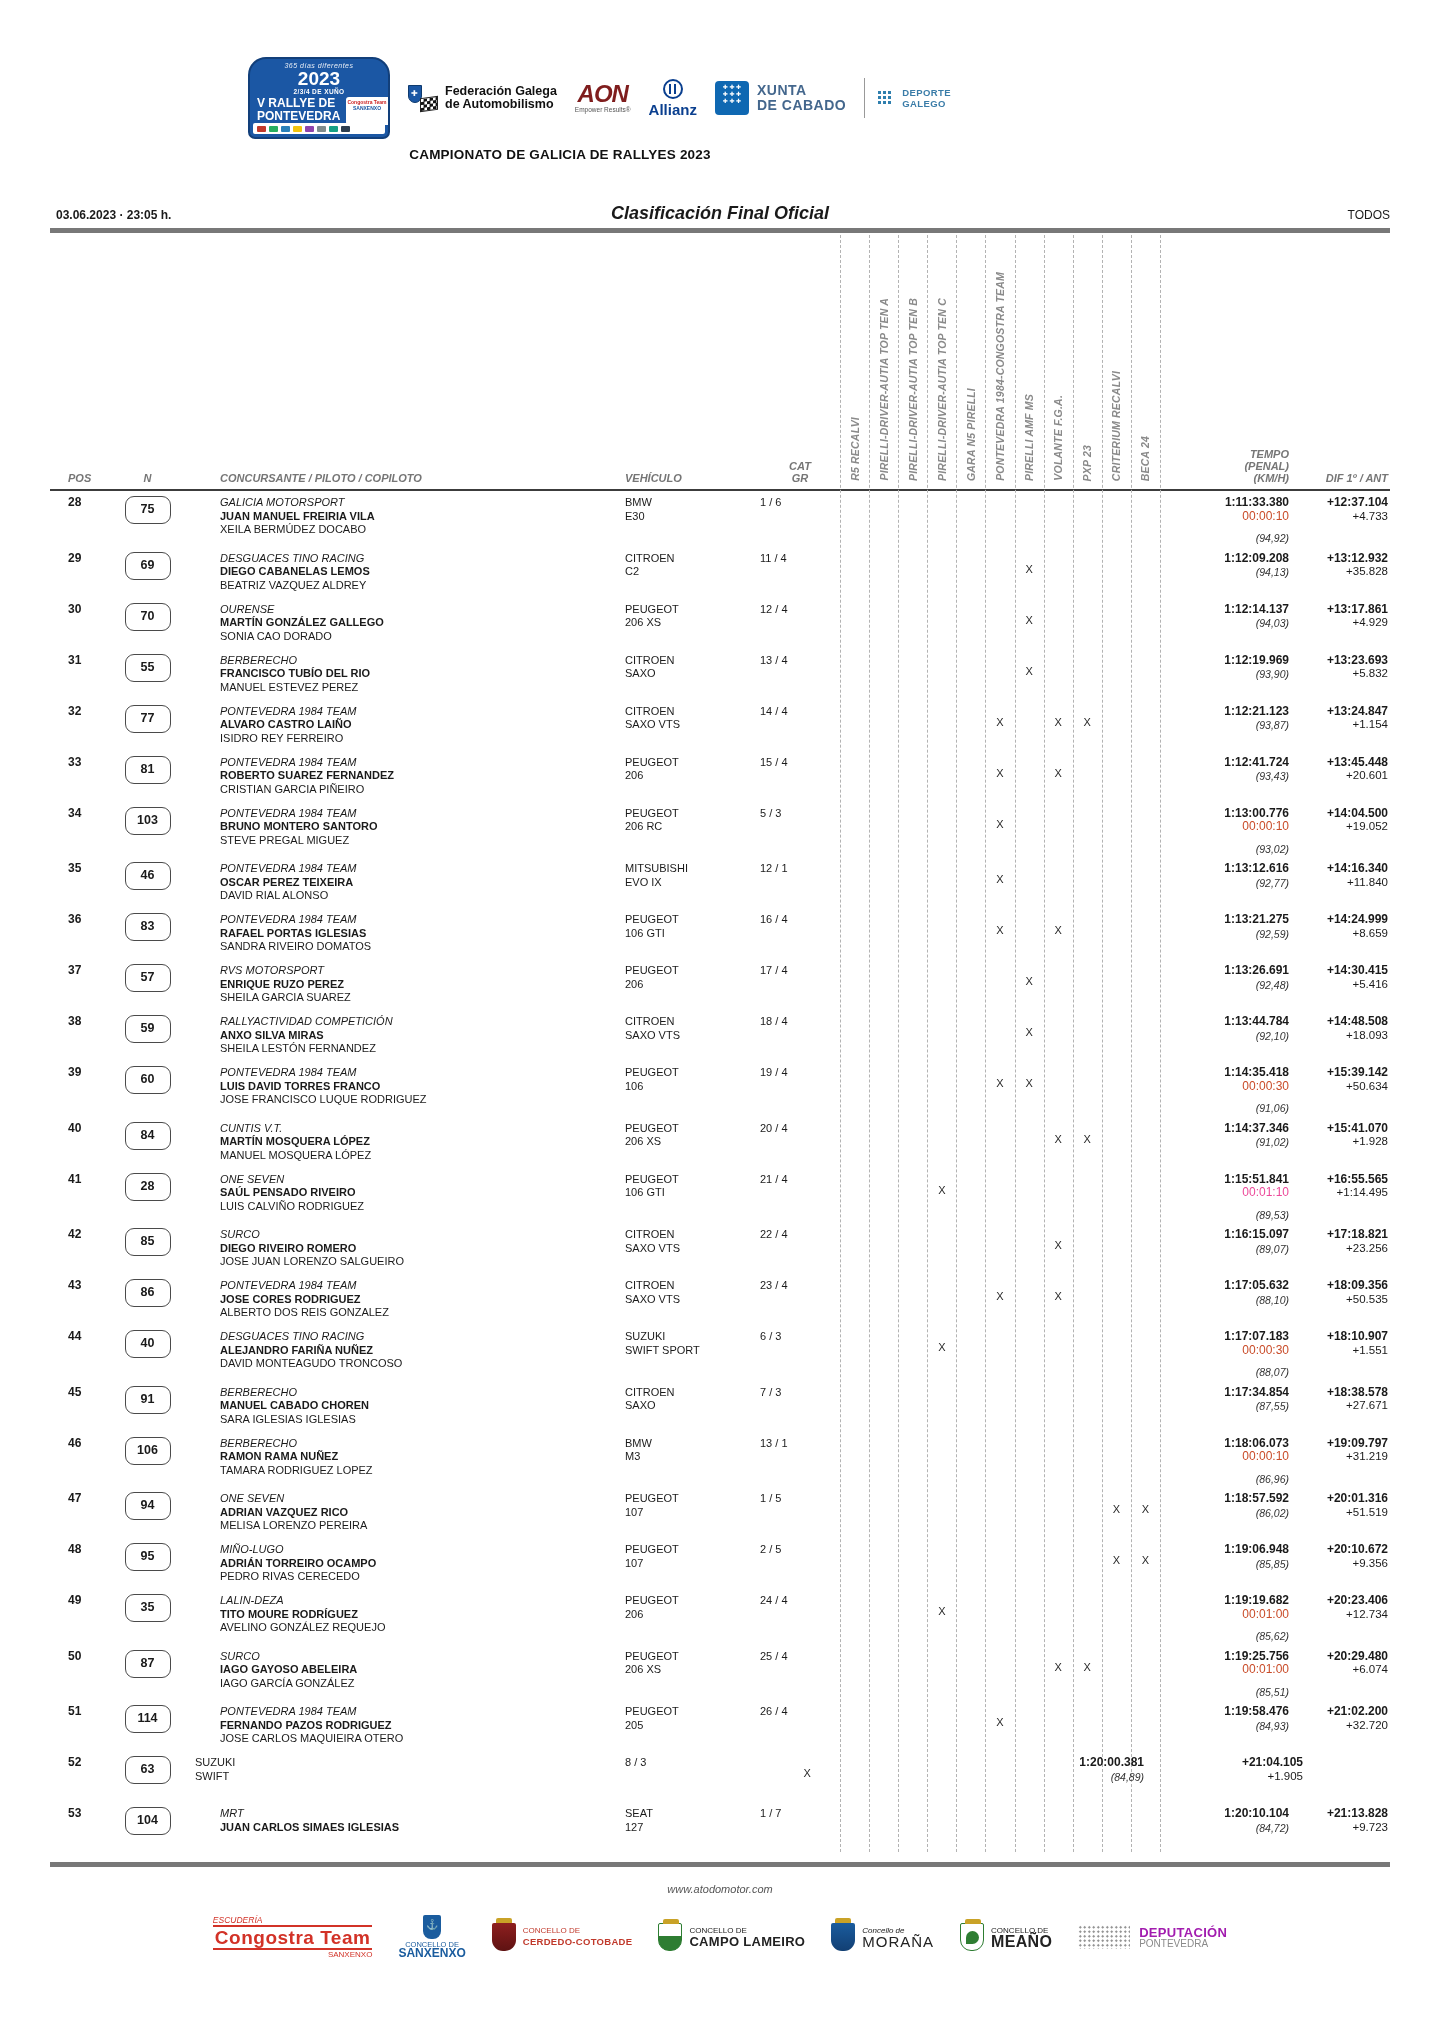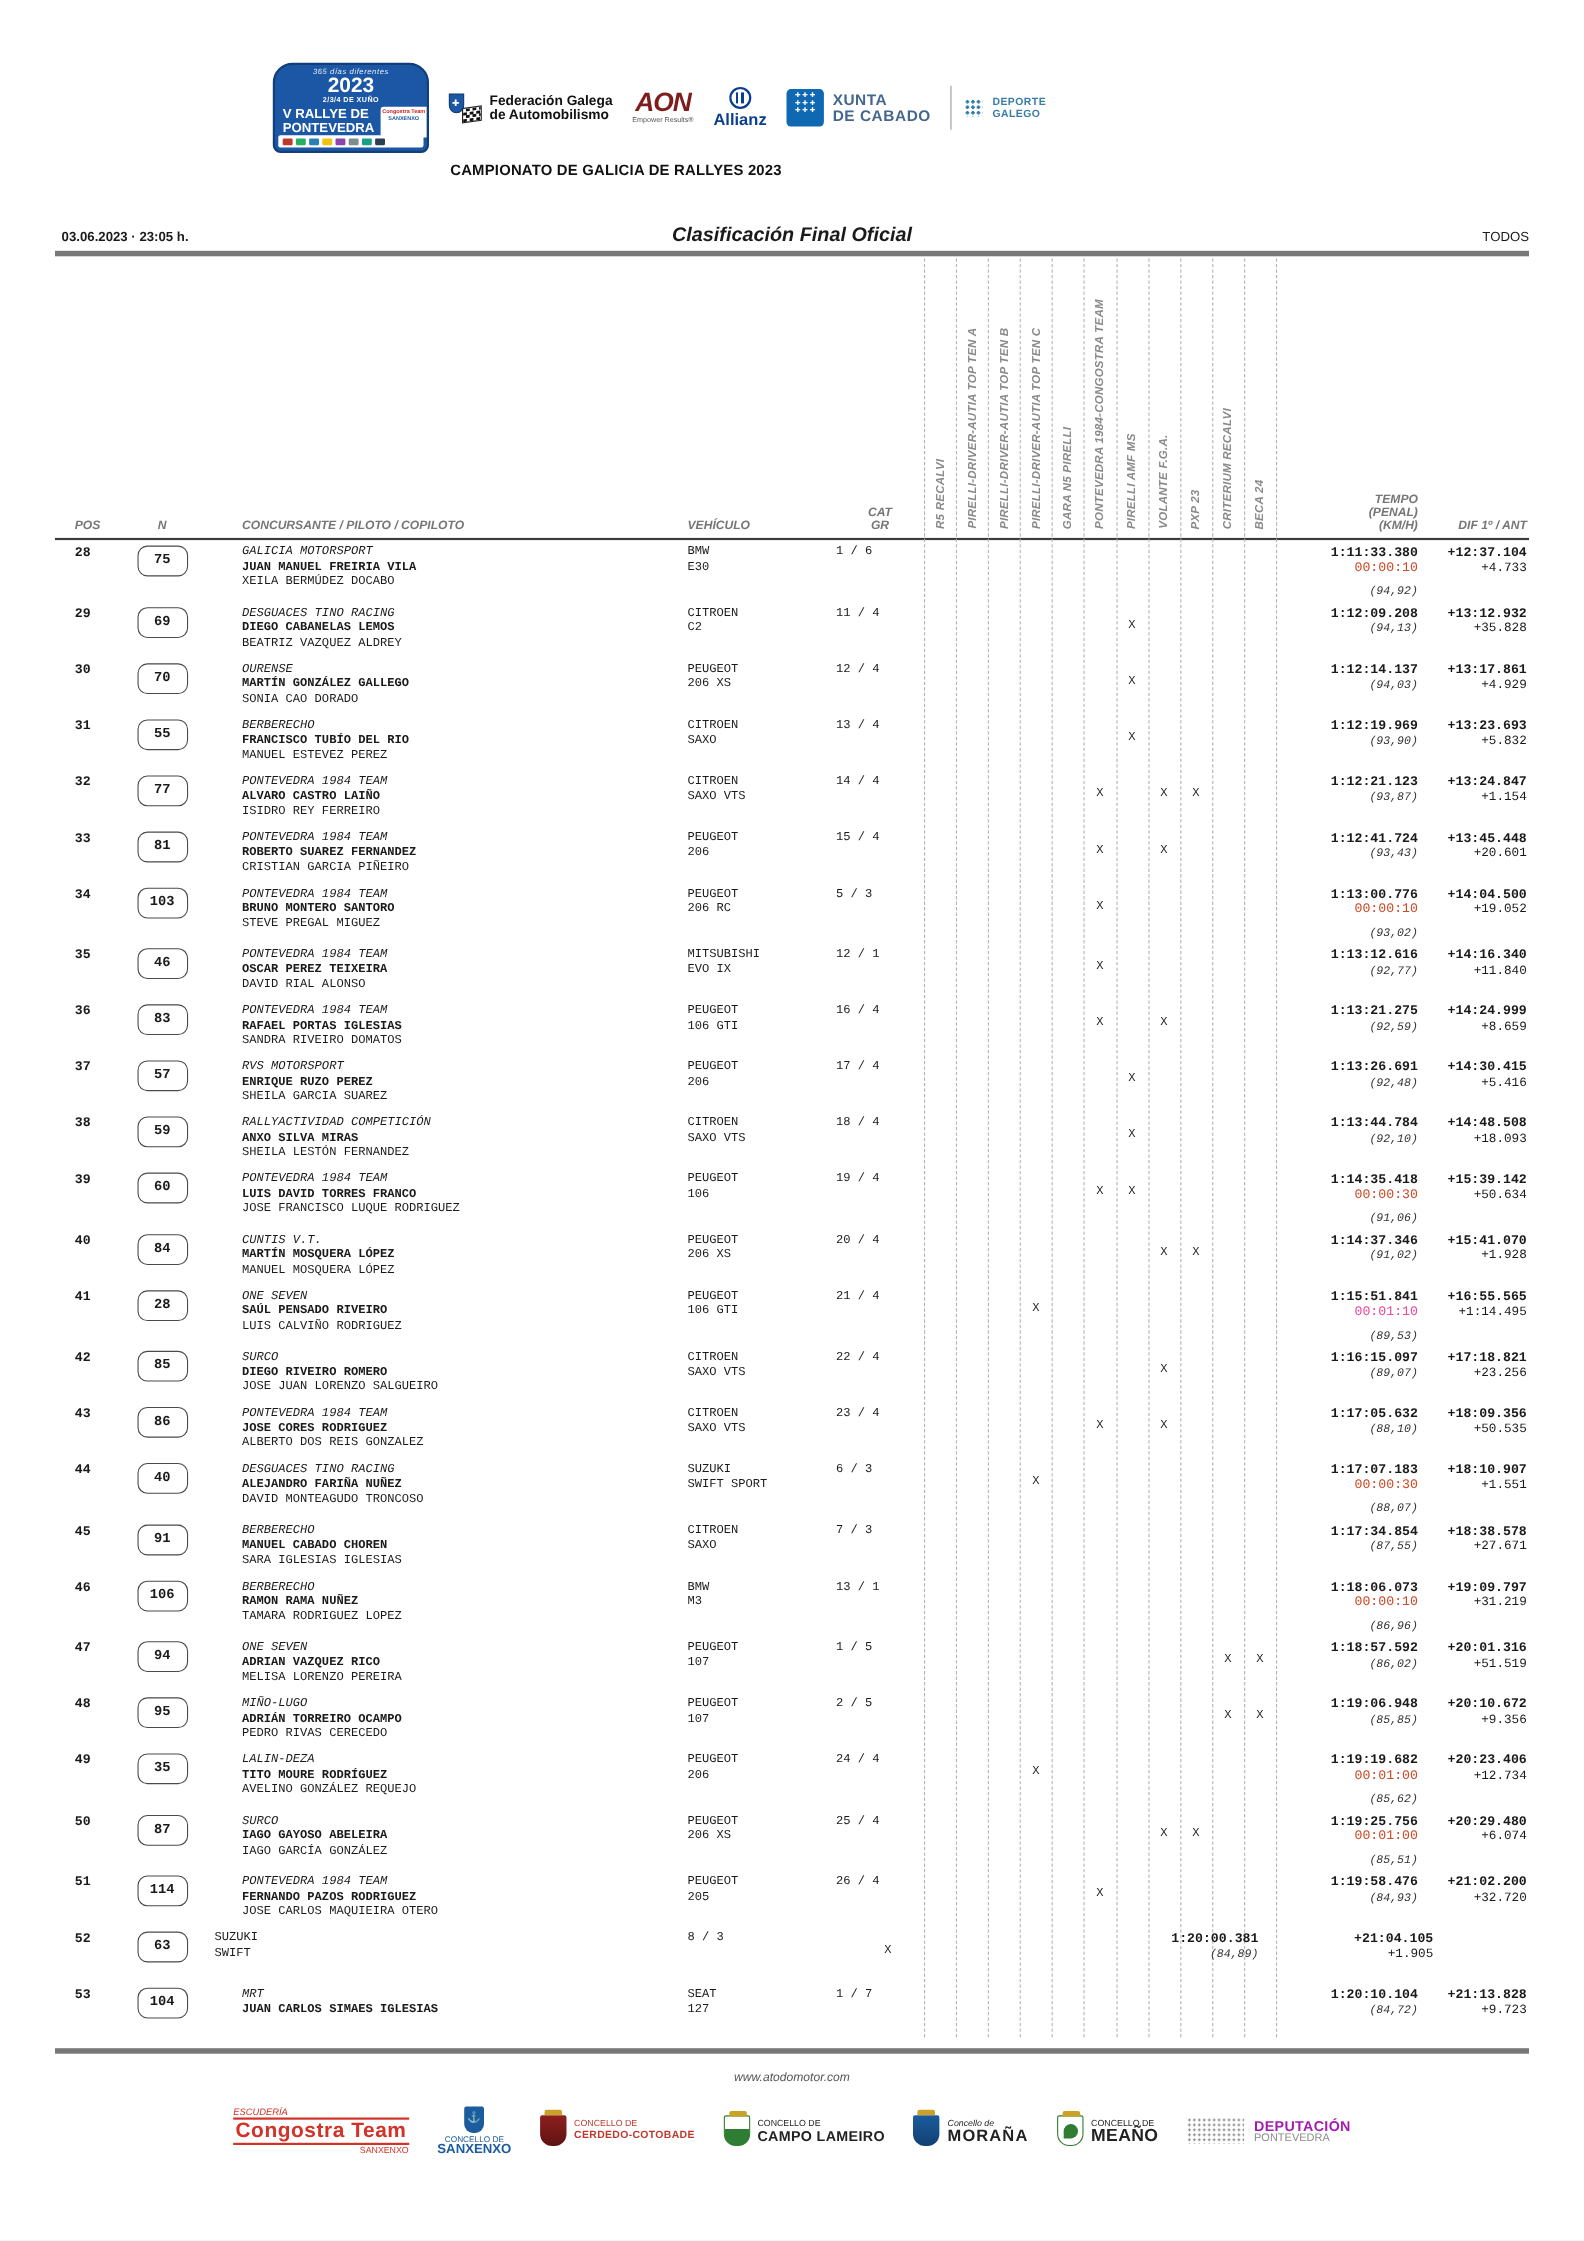--- a/index.html
+++ b/index.html
@@ -59,21 +59,21 @@
   .cols { display:grid; grid-template-columns:50px 95px 1fr 135px 80px 320px 145px 85px; }
   .head-row { position:absolute; left:0; right:0; bottom:5px; align-items:end; font-style:italic; font-weight:bold; font-size:11px; color:#767676; }
   .h-pos { padding-left:18px; }
   .h-n { text-align:center; }
   .h-conc { padding-left:25px; }
   .h-cat { text-align:center; line-height:12px; }
   .h-tempo { text-align:right; padding-right:16px; line-height:12px; }
   .h-dif { text-align:right; padding-right:2px; }
   .thead-underline { height:2px; background:#3c3c3c; }
 
-  .trow { min-height:50px; padding-top:5px; margin-bottom:1px; position:relative;font-family:Liberation Mono, monospace; }
+  .trow { min-height:50px; padding-top:5px; margin-bottom:1px; position:relative; }
   .c { font-size:11px; line-height:13.5px; }
   .pos { padding-left:18px; font-weight:bold; font-size:12px; }
   .ncell { display:flex; justify-content:center; align-items:flex-start; }
   .nbox { min-width:46px; height:28px; padding:0 6px; border:1.5px solid #4a4a4a; border-radius:9px; display:inline-flex; align-items:center; justify-content:center; font-weight:bold; font-size:12.5px; background:#fff; }
   .conc { padding-left:25px; }
   .team { font-style:italic; }
   .driver { font-weight:bold; }
   .marks { display:grid; grid-template-columns:repeat(11,1fr); }
   .mcell { text-align:center; padding-top:11px; }
   .xmark { font-size:11px; color:#2a2a2a; }
@@ -104,21 +104,21 @@
   .congostra .cname { color:#d23227; font-weight:bold; font-size:19px; line-height:19px; letter-spacing:.5px; border-top:2px solid #d23227; border-bottom:2px solid #d23227; padding:1px 2px; }
   .congostra .csub { color:#d23227; font-size:8px; align-self:flex-end; }
   .sanx { flex-direction:column; gap:2px; }
   .sanx .screst { width:18px; height:24px; background:#1a5c9e; border-radius:2px 2px 8px 8px; position:relative; }
   .sanx .screst:after { content:"⚓"; position:absolute; left:3px; top:4px; font-size:10px; color:#c9a227; }
   .sanx .stxt { color:#1a5c9e; text-align:center; font-size:7.5px; line-height:8px; }
   .sanx .stxt .big { font-size:12px; font-weight:bold; }
   .cerdedo .ftxt { color:#c0392b; }
   .cerdedo .ftxt .big { font-size:9.5px; }
   .morana .cursive { font-style:italic; font-size:8px; }
-  .morana .big { font-size:15px; font-weight:bold; letter-spacing:1px; }
+  .morana .big { font-size:15px; font-weight:normal; letter-spacing:1px; }
   .deput { gap:9px; }
   .deput .dots { width:52px; height:24px; background:radial-gradient(#8a8a8a 1.2px, transparent 1.2px) 0 0/4.5px 4.5px; }
   .deput .big { color:#9c1f3c; }
   .deput .sub { color:#8a8a8a; font-size:10px; }
 </style>
 </head>
 <body>
 
 <div class="page">
 

